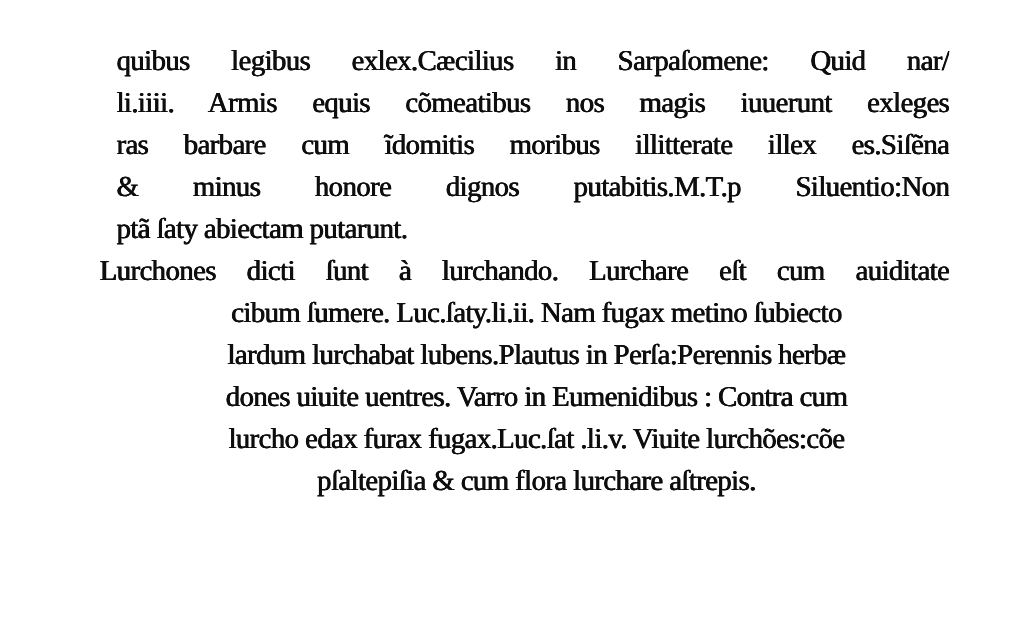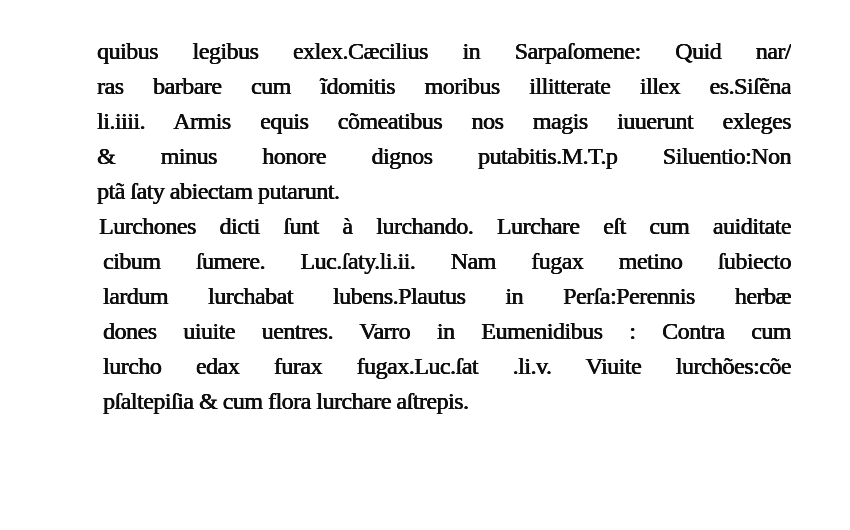--- a/index.html
+++ b/index.html
@@ -39,32 +39,32 @@
   
   .line.j {
     text-align: justify;
   }
   .line.j::after {
     content: "";
     display: inline-block;
     width: 100%;
     height: 0;
   }
-  .line.entry { margin-left: 16px; }   
+  .line.entry { margin-left: 0; }   
   .line.p1    { margin-left: 14px; } 
-  .line.cont  { margin-left: 20px; } 
+  .line.cont  { margin-left: 20px; text-align: center; } 
 </style>
 </head>
 <body>
 
 <div class="page">
   <div class="textblock" id="textblock">
       <div class="line p1 j">quibus legibus exlex.Cæcilius in Sarpaſomene: Quid nar/</div>
+      <div class="line p1 j">li.iiii. Armis equis cõmeatibus nos magis iuuerunt exleges</div>
       <div class="line p1 j">ras barbare cum ĩdomitis moribus illitterate illex es.Siſẽna</div>
-      <div class="line p1 j">li.iiii. Armis equis cõmeatibus nos magis iuuerunt exleges</div>
       <div class="line p1 j">&amp; minus honore dignos putabitis.M.T.p Siluentio:Non</div>
       <div class="line p1">ptã ſaty abiectam putarunt.</div>
       <div class="line entry j">Lurchones dicti ſunt à lurchando. Lurchare eſt cum auiditate</div>
       <div class="line cont j">cibum ſumere. Luc.ſaty.li.ii. Nam fugax metino ſubiecto</div>
       <div class="line cont j">lardum lurchabat lubens.Plautus in Perſa:Perennis herbæ</div>
       <div class="line cont j">dones uiuite uentres. Varro in Eumenidibus : Contra cum</div>
       <div class="line cont j">lurcho edax furax fugax.Luc.ſat .li.v. Viuite lurchões:cõe</div>
       <div class="line cont">pſaltepiſia &amp; cum flora lurchare aſtrepis.</div>
     </div>
 </div>

